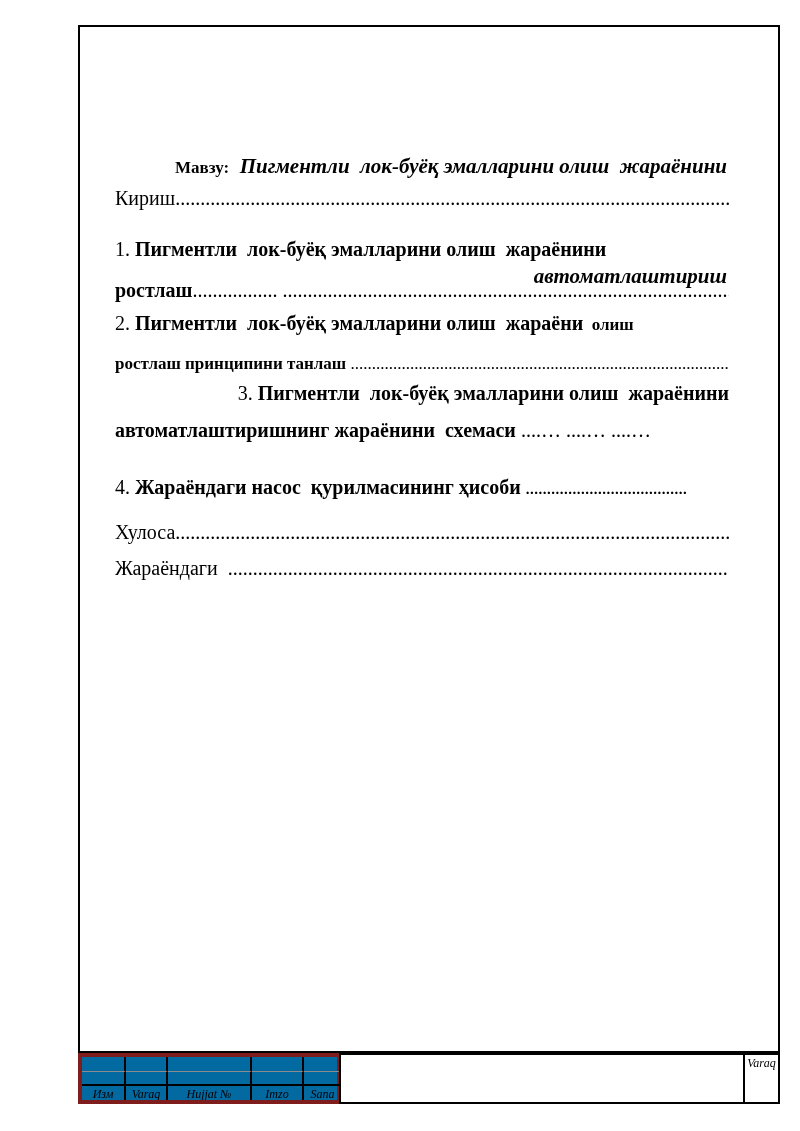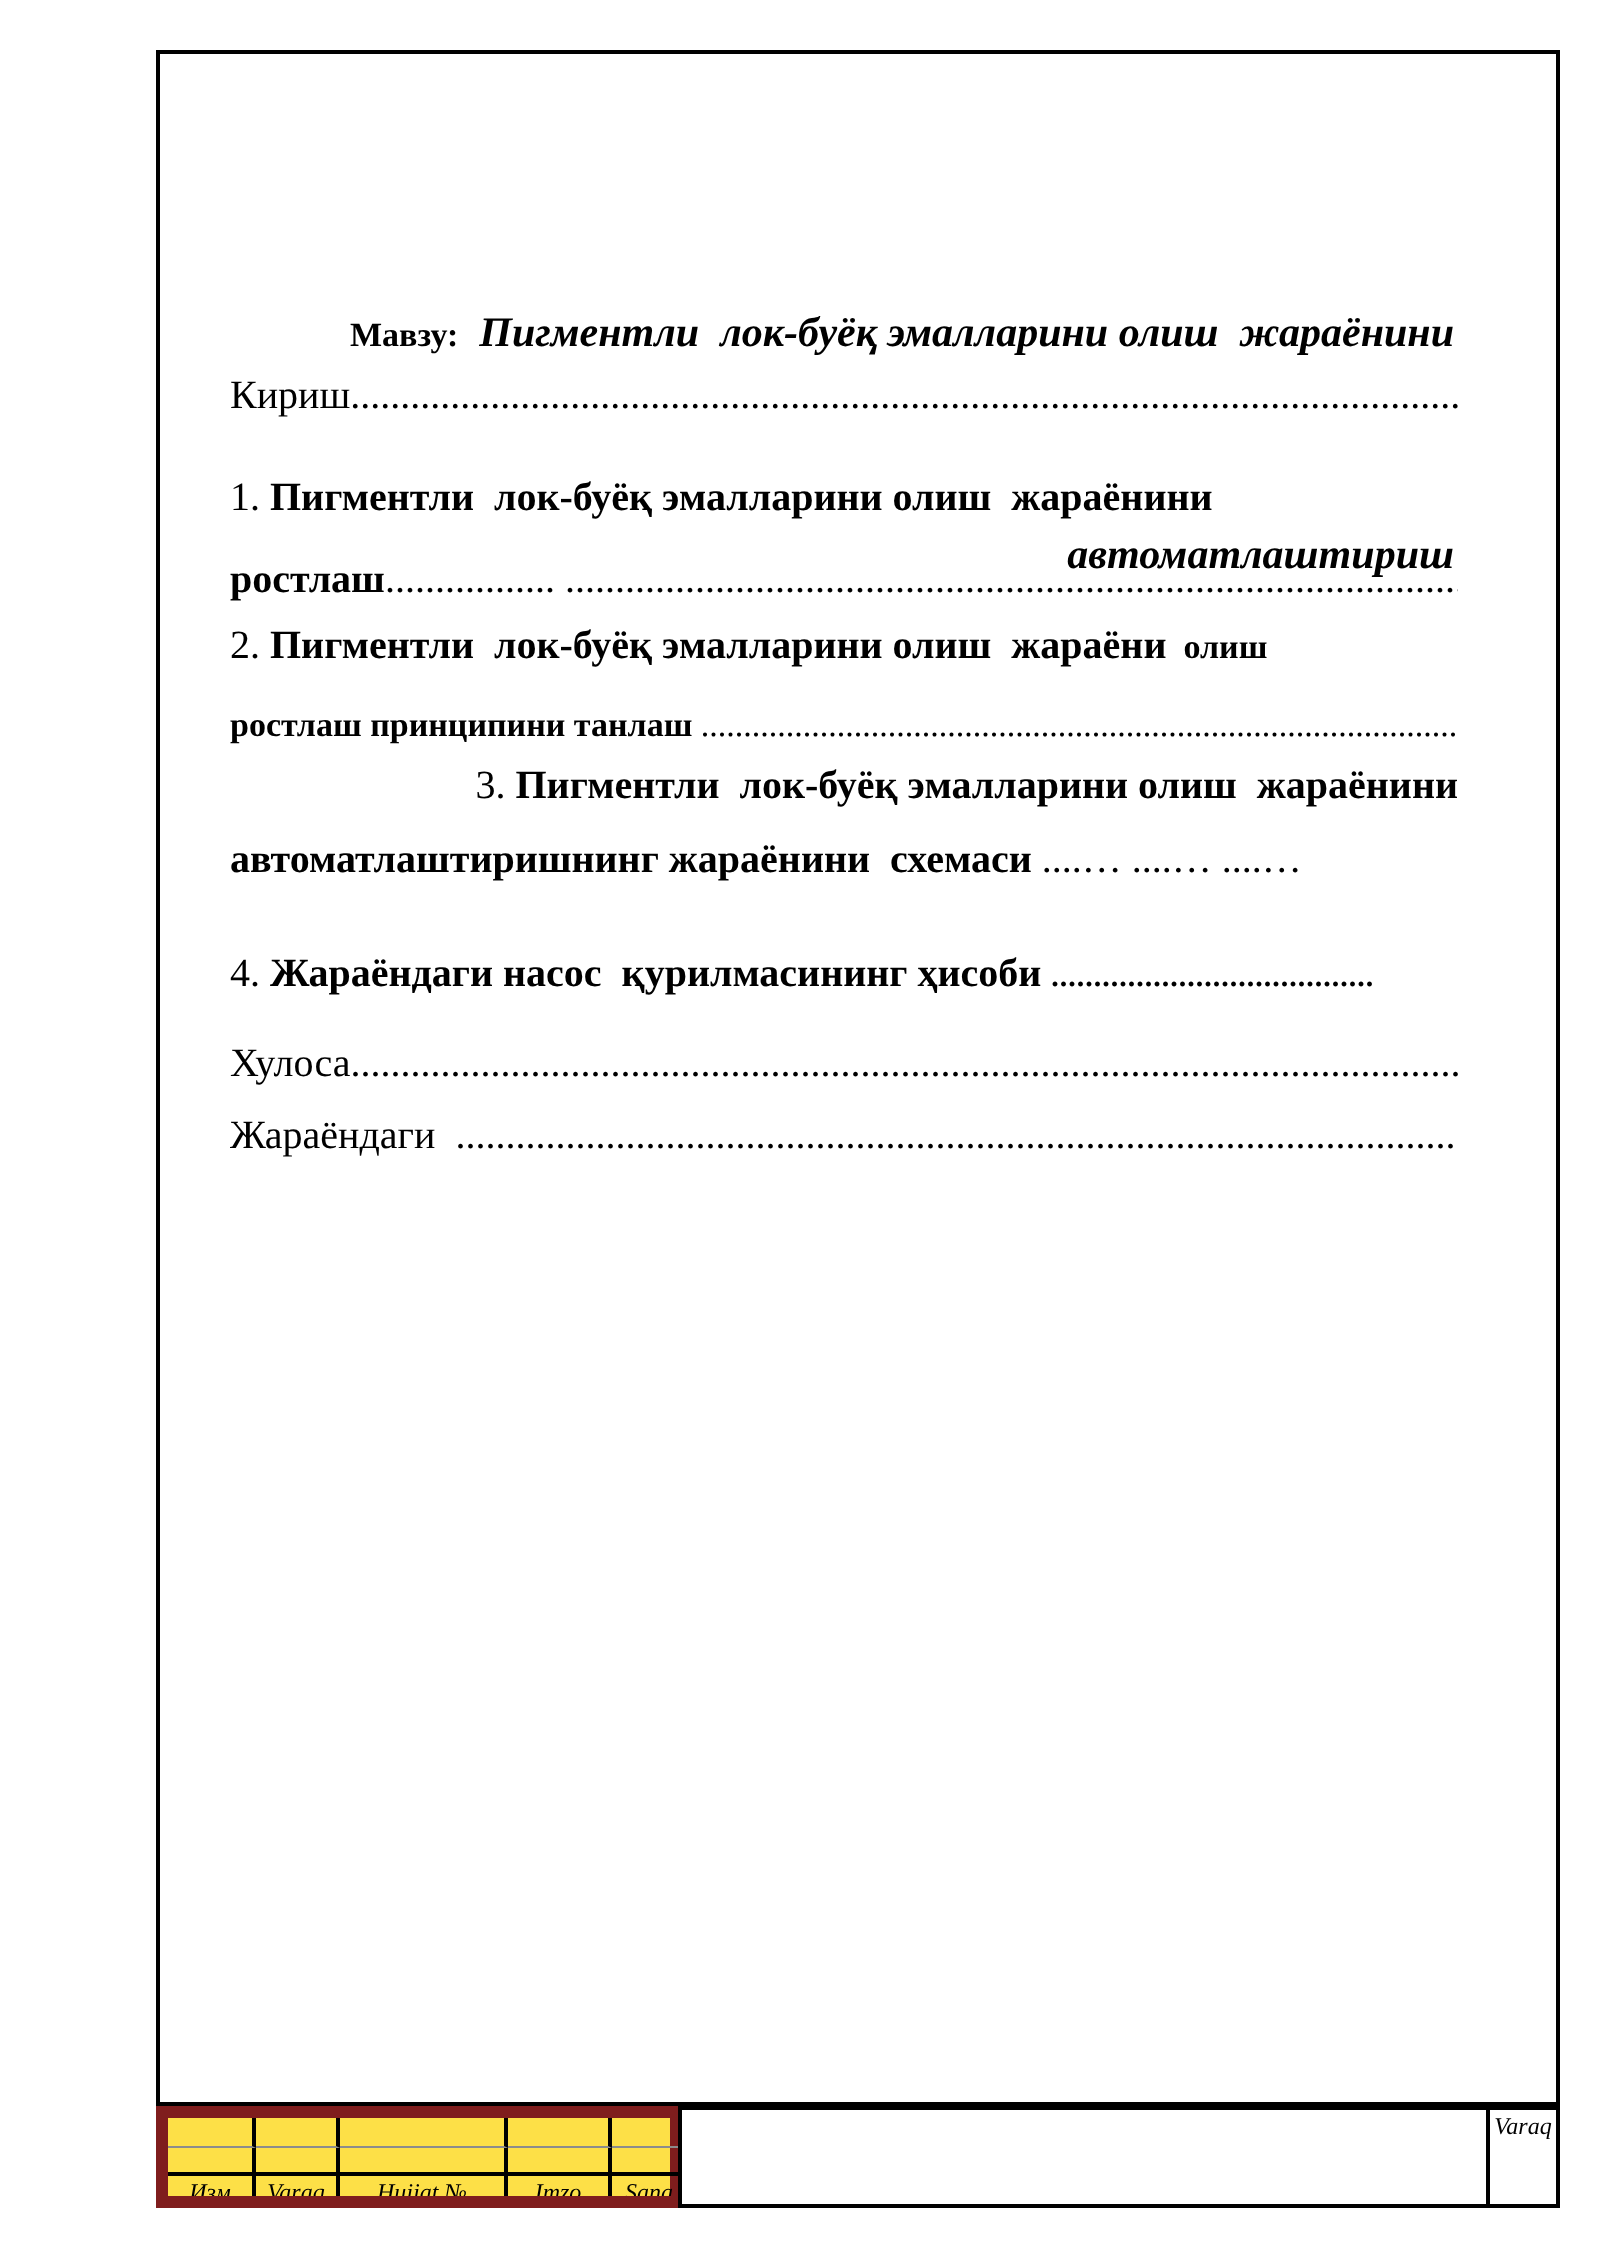--- a/index.html
+++ b/index.html
@@ -32,21 +32,21 @@
   .ln-i2a { top:305px; }
   .ln-i2b { top:344px; }
   .ln-i3a { top:375px;text-align:right; }
   .ln-i3b { top:412px; }
   .ln-i4  { top:469px; }
   .ln-xul { top:514px; }
   .ln-adab{ top:550px; }
   
   .stamp {
     position:absolute; left:78px; top:1053px; width:263px; height:51px;
-    border:6px solid #7f1d1d; box-sizing:border-box; background:#fde047;
+    border:4px solid #7f1d1d; box-sizing:border-box; background:#0369a1;
     display:grid; grid-template-columns:44px 42px 84px 52px 37px;
     grid-template-rows:15px 14px 1fr;
   }
   .stamp .c { border-right:2px solid #000; box-sizing:border-box; }
   .stamp .c.lastcol { border-right:none; }
   .stamp .r1 { border-bottom:1px solid #8c8c8c; }
   .stamp .r2 { border-bottom:2px solid #000; }
   .stamp .r3 {
     font-style:italic; font-size:12px; text-align:center;
     line-height:17px; overflow:hidden;

